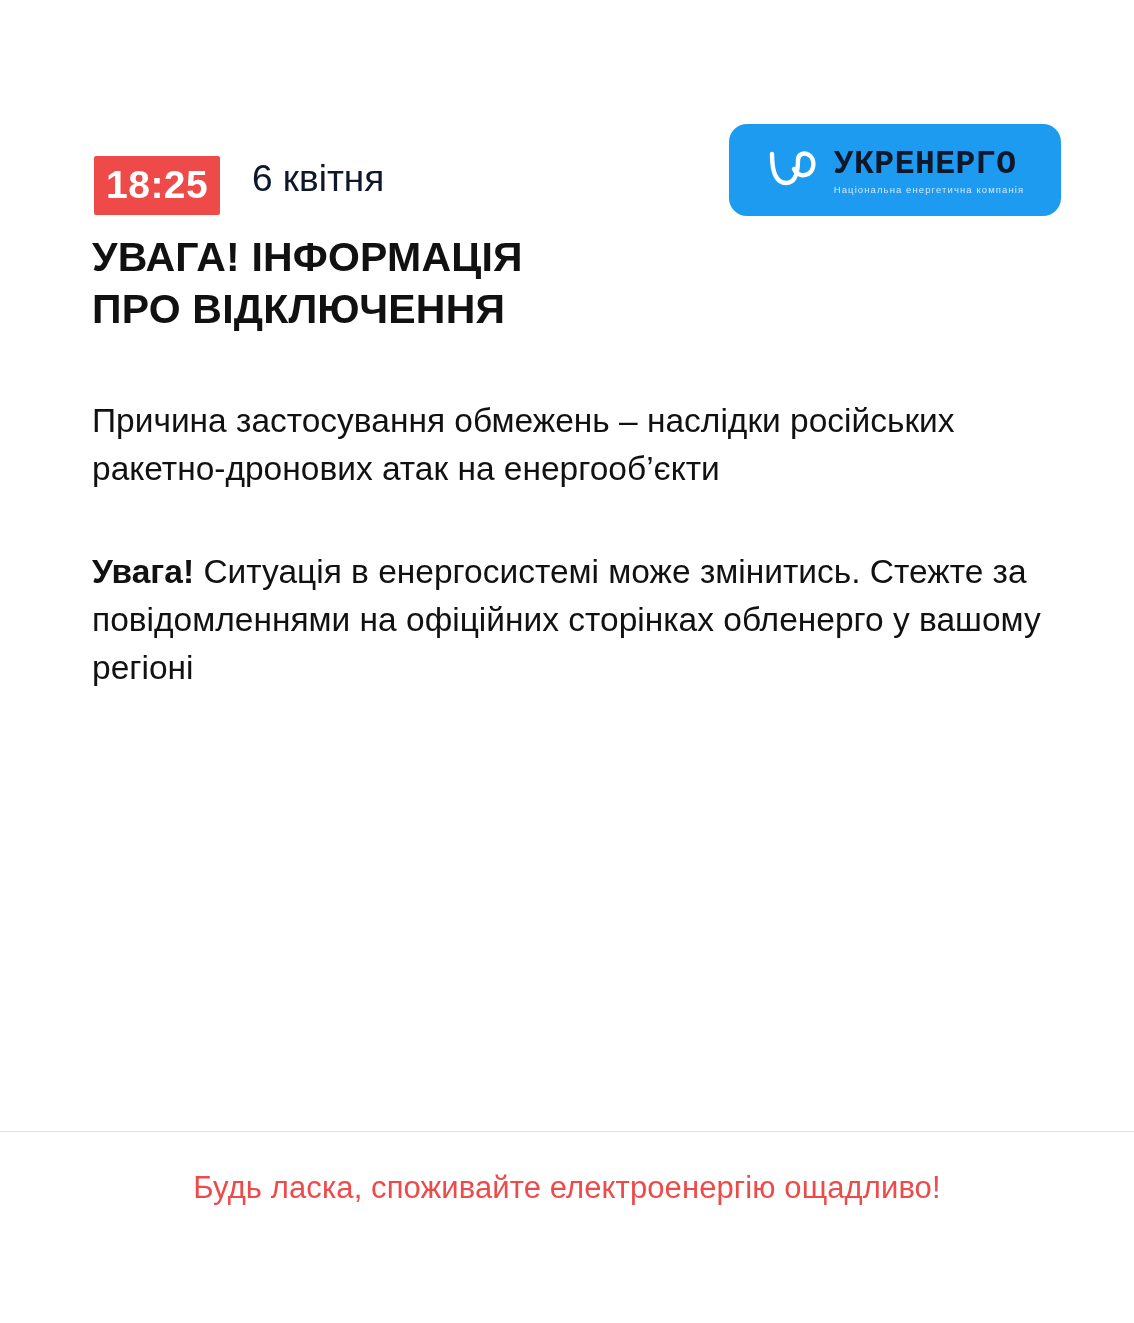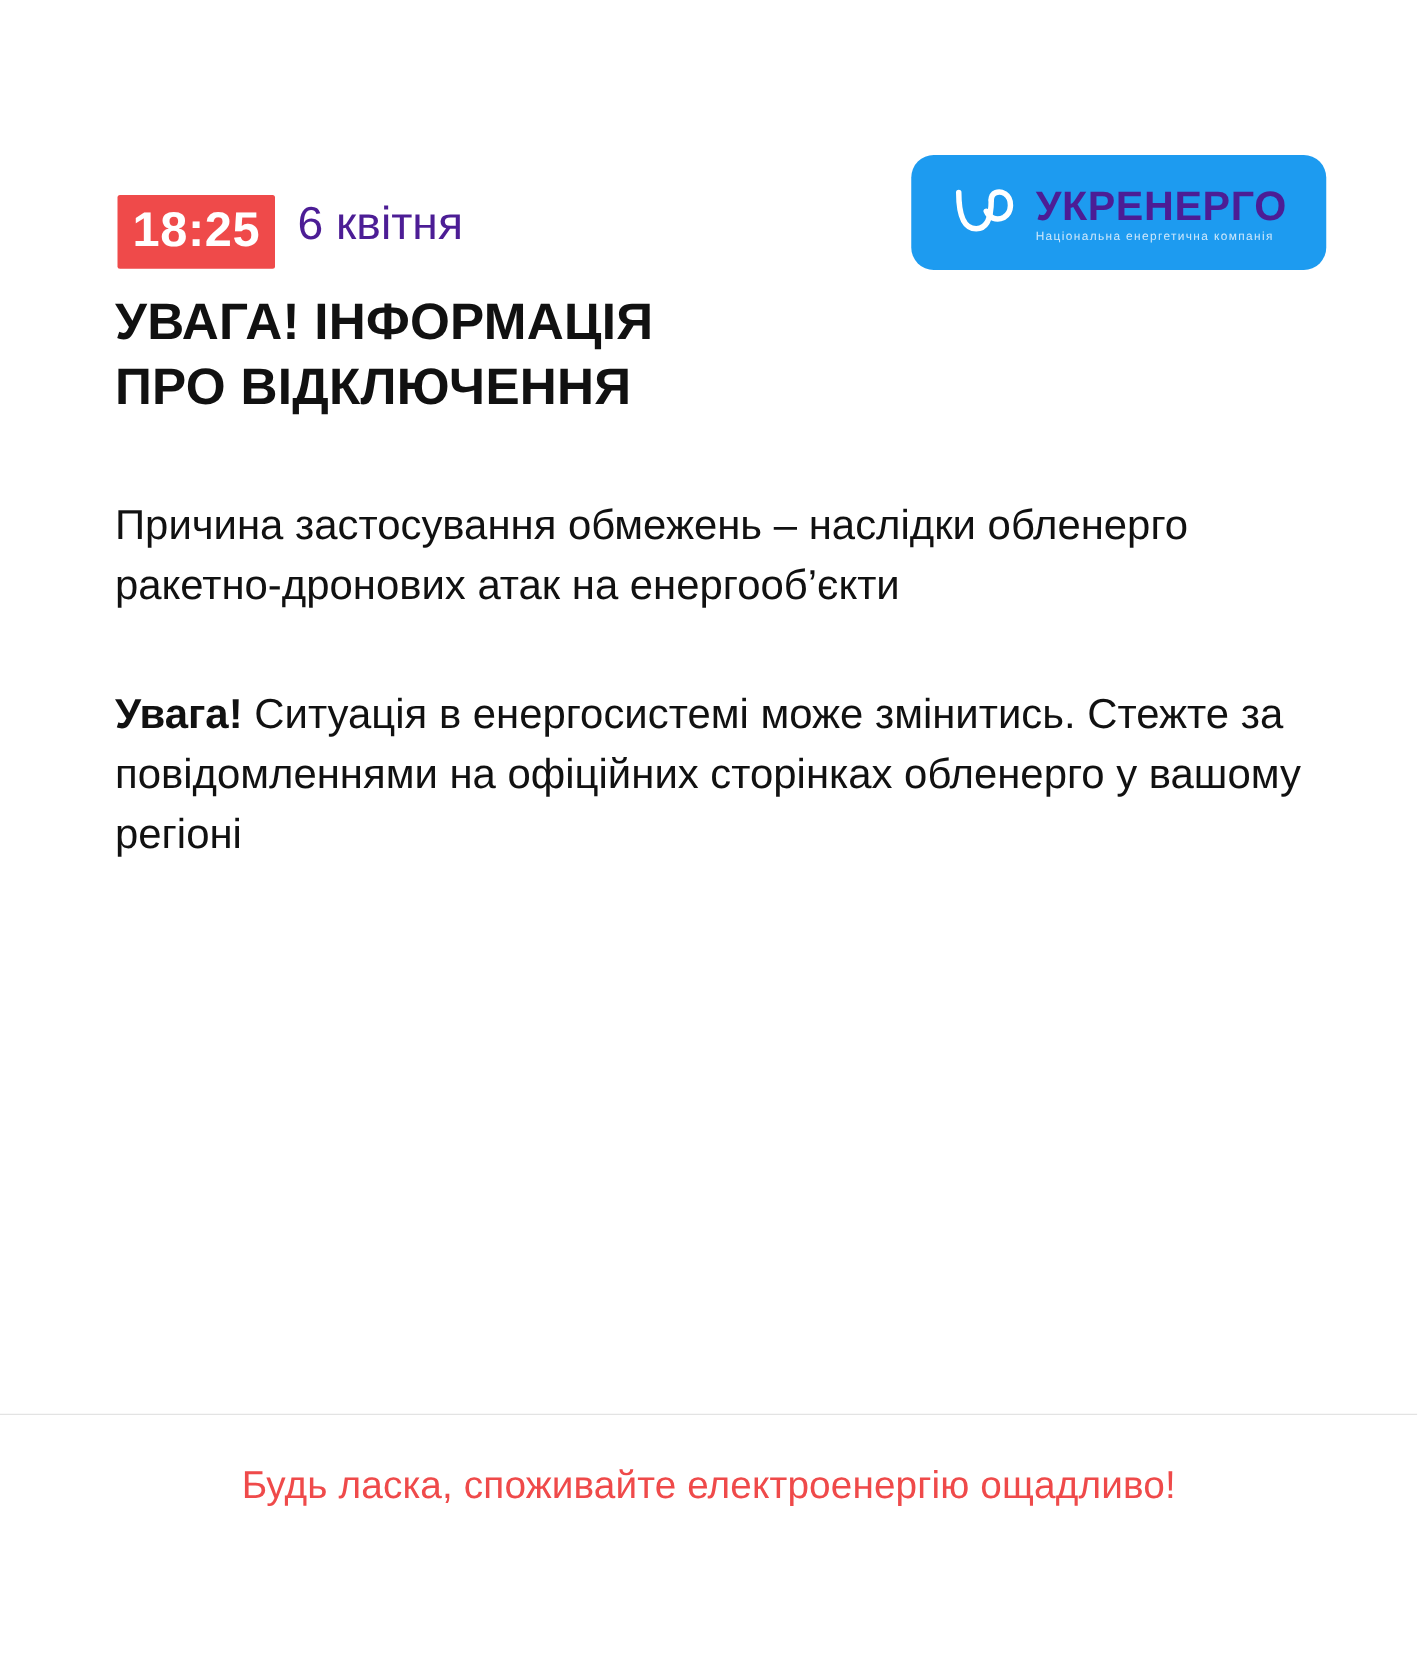--- a/index.html
+++ b/index.html
@@ -39,24 +39,24 @@
     font-size: 39px;
     font-weight: bold;
     line-height: 1;
     padding: 9px 12px 11px 12px;
     letter-spacing: 0.5px;
     border-radius: 2px;
   }
 
   .date-label {
     position: absolute;
-    left: 238px;
+    left: 252px;
     top: 97px;
     font-size: 37px;
-    color: #4c1d95;
+    color: #0f172a;
     line-height: 1.1;
   }
 
   .logo {
     position: absolute;
     right: 73px;
     top: 62px;
     width: 332px;
     height: 92px;
     background: #1d9bf0;
@@ -76,25 +76,26 @@
 
   .logo-texts {
     display: flex;
     flex-direction: column;
     align-items: flex-start;
     justify-content: center;
     margin-top: 2px;
   }
 
   .logo-name {
-    color: #4c1d95;
+    color: #0f172a;
     font-size: 33px;
     font-weight: bold;
     letter-spacing: 0.5px;
     line-height: 1;
+    font-family: Liberation Mono, monospace;
   }
 
   .logo-sub {
     color: #cfe8fb;
     font-size: 9.5px;
     letter-spacing: 1.1px;
     margin-top: 4px;
     line-height: 1;
   }
 
@@ -174,21 +175,21 @@
   </div>
 
   <div class="content">
 
     <h1 class="title">
       <span>УВАГА! ІНФОРМАЦІЯ</span><br>
       <span>ПРО ВІДКЛЮЧЕННЯ</span>
     </h1>
 
 
-    <p class="para para-reason">Причина застосування обмежень – наслідки обленерго ракетно-дронових атак на енергооб’єкти</p>
+    <p class="para para-reason">Причина застосування обмежень – наслідки російських ракетно-дронових атак на енергооб’єкти</p>
 
     <p class="para para-warning"><b>Увага!</b><span> Ситуація в енергосистемі може змінитись. Стежте за повідомленнями на офіційних сторінках обленерго у вашому регіоні</span></p>
 
   </div>
 
   <div class="divider"></div>
 
   <div class="footer-note">Будь ласка, споживайте електроенергію ощадливо!</div>
 
 </div>

